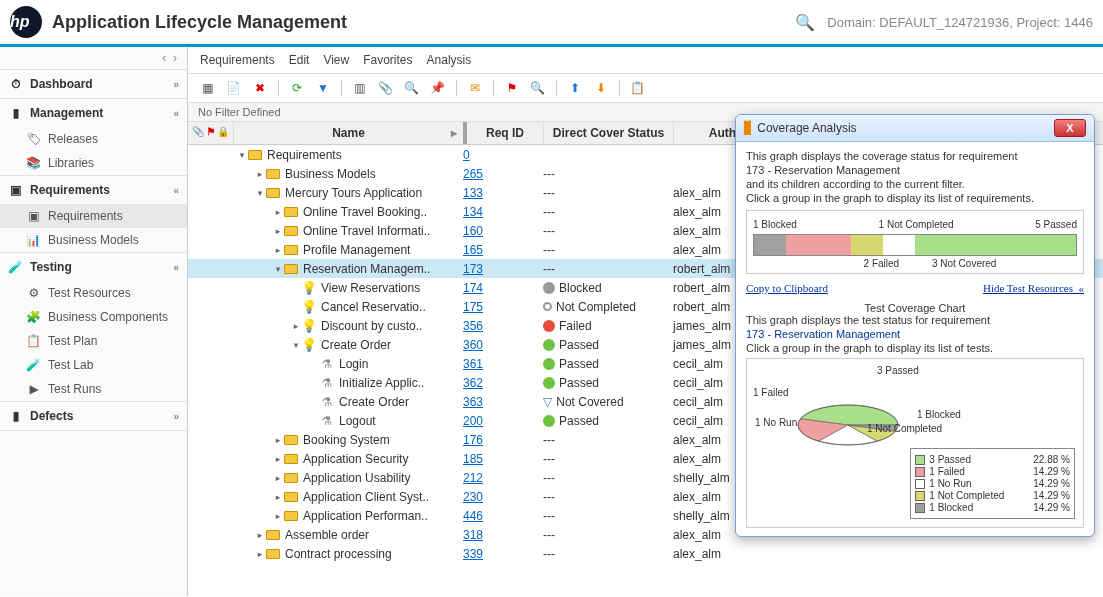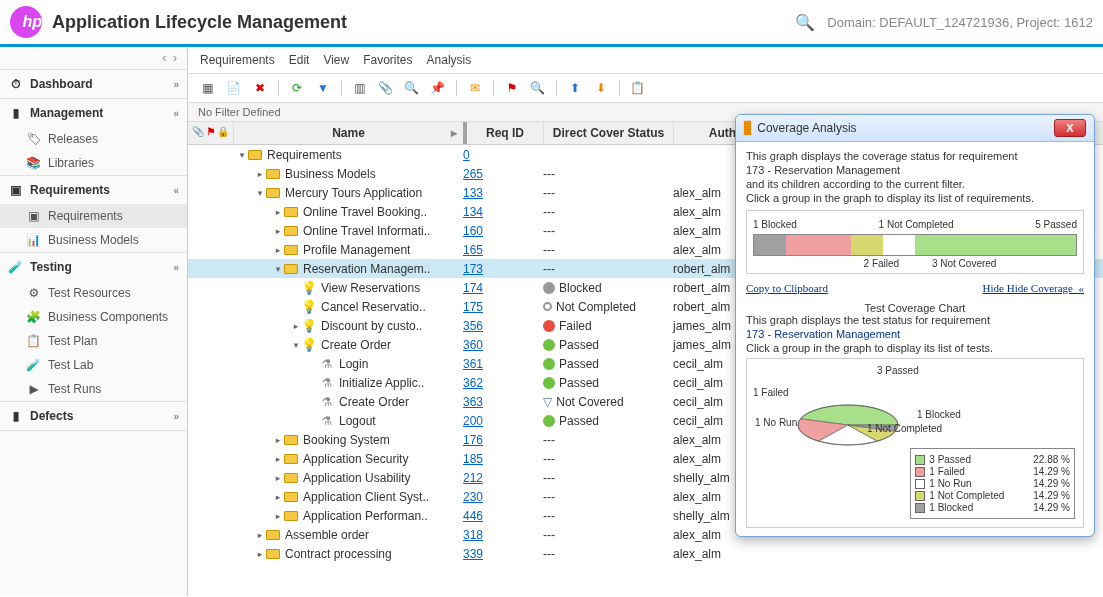--- a/index.html
+++ b/index.html
@@ -1,18 +1,18 @@
 <!DOCTYPE html>
 <html><head>
 <meta charset="utf-8">
 <style>
 * { box-sizing: border-box; margin: 0; padding: 0; }
 body { font-family: Arial, sans-serif; font-size: 12px; color: #333; background: #fff; width: 1103px; height: 597px; overflow: hidden; position: relative; }
 .header { display: flex; align-items: center; padding: 6px 10px; border-bottom: 3px solid #0096d6; }
-.hp-logo { width: 32px; height: 32px; background: #d946ef; border-radius: 50%; display: flex; align-items: center; justify-content: flex-end; margin-right: 10px; }
+.hp-logo { width: 32px; height: 32px; background: #0f172a; border-radius: 50%; display: flex; align-items: center; justify-content: flex-start; margin-right: 10px; }
 .hp-logo-text { color: #fff; font-style: italic; font-size: 16px; font-weight: bold; }
 .app-title { font-size: 18px; font-weight: bold; flex: 1; }
 .search-icon { margin-right: 12px; font-size: 16px; color: #555; }
 .domain-info { color: #888; font-size: 13px; }
 .body-row { display: flex; height: calc(100% - 48px); }
 .sidebar { width: 188px; border-right: 1px solid #ccc; background: #fafafa; }
 .sidebar-nav-arrows { text-align: right; padding: 4px 10px; color: #888; border-bottom: 1px solid #e0e0e0; }
 .sb-section { border-bottom: 1px solid #e0e0e0; }
 .sb-head { display: flex; align-items: center; padding: 6px 8px; font-weight: bold; cursor: pointer; }
 .sb-head .chev { margin-left: auto; color: #888; font-size: 10px; }
@@ -77,21 +77,21 @@
 </style>
 </head>
 <body>
 
 <div class="header">
   <div class="hp-logo">
       <span class="hp-logo-text">hp</span>
     </div>
   <div class="app-title">Application Lifecycle Management</div>
   <div class="search-icon">🔍</div>
-  <div class="domain-info">Domain: DEFAULT_124721936, Project: 1612</div>
+  <div class="domain-info">Domain: DEFAULT_124721936, Project: 1446</div>
 </div>
 
 <div class="body-row">
   <div class="sidebar">
     <div class="sidebar-nav-arrows">‹&nbsp;&nbsp;›</div>
     <div id="sidebar-content">
         <div class="sb-section">
           <div class="sb-head">
             <span class="sb-icon">⏱</span>
             <span>Dashboard</span>
@@ -581,21 +581,21 @@
         <div class="seg" style="width:10%;background:#ffffff"></div>
         <div class="seg" style="width:50%;background:#a8e08a"></div>
       </div>
       <div class="bar-labels-bot">
         <span style="margin-left:30px;margin-right:30px">2 Failed</span>
         <span>3 Not Covered</span>
       </div>
     </div>
     <div class="panel-links">
       <a>Copy to Clipboard</a>
-      <a><span>Hide Hide Coverage</span> &nbsp;«</a>
+      <a><span>Hide Test Resources</span> &nbsp;«</a>
     </div>
     <div style="text-align:center;font-size:11px">Test Coverage Chart</div>
     <p>This graph displays the test status for requirement</p>
     <p style="color:#003399">173 - Reservation Management</p>
     <p>Click a group in the graph to display its list of tests.</p>
     <div class="pie-area">
       <svg class="pie-svg" viewBox="0 0 150 100" style="margin-left:20px;margin-top:10px">
         <g transform="translate(75,50) scale(1,0.4)">
           <path d="M0,0 L50,0 A50,50 0 0,0 -47.5,-15.5 Z" fill="#a8e08a" stroke="#666"></path>
           <path d="M0,0 L-47.5,-15.5 A50,50 0 0,0 -29.4,40.5 Z" fill="#f0a0a0" stroke="#666"></path>

